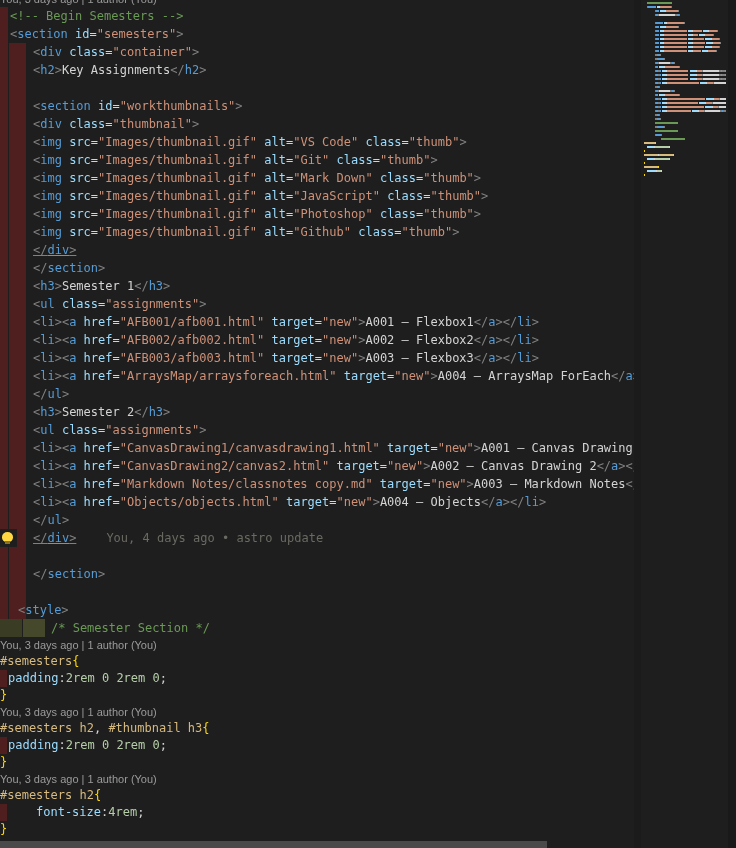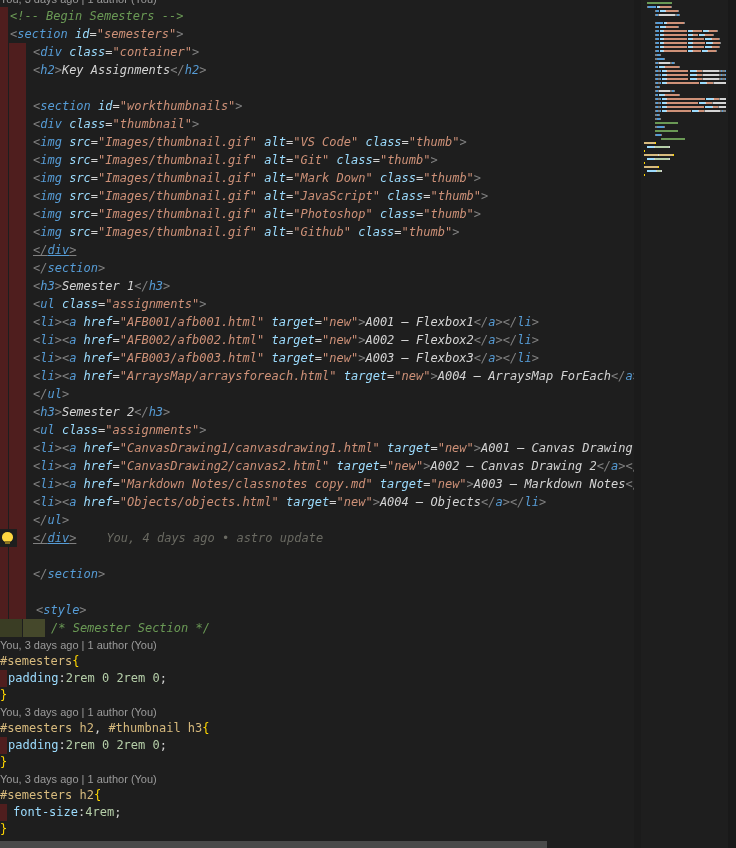--- a/index.html
+++ b/index.html
@@ -1,20 +1,20 @@
 <!DOCTYPE html>
 <html><head>
 <meta charset="utf-8">
 <style>
   html,body{margin:0;padding:0;background:#111;}
   .screen{position:relative;width:736px;height:848px;background:#1e1e1e;overflow:hidden;
           font-family:"DejaVu Sans Mono","Liberation Mono",monospace;font-size:12px;}
   .codearea{position:absolute;left:0;top:0;width:634px;height:841px;overflow:hidden;}
   .line{position:relative;white-space:pre;overflow:hidden;}
-  .line.code{height:18px;line-height:18px;font-style:italic;}
+  .line.code{height:18px;line-height:18px;}
   .line.codecss{height:17px;line-height:17px;}
   .line.lens{height:16px;line-height:16px;font-family:"Liberation Sans",sans-serif;font-size:11px;color:#9b9b9b;}
   .line.clip{height:7px;overflow:hidden;}
   .line.clip .inner{margin-top:-9px;line-height:16px;font-family:"Liberation Sans",sans-serif;font-size:11px;color:#9b9b9b;white-space:pre;}
   .iblk{position:absolute;top:0;bottom:0;}
   .codetext{position:relative;display:inline-block;}
   
   .tk-p{color:#808080}.tk-t{color:#569cd6}.tk-a{color:#9cdcfe}.tk-s{color:#ce9178}
   .tk-x{color:#d4d4d4}.tk-c{color:#6a9955}.tk-y{color:#d7ba7d}.tk-n{color:#b5cea8}
   .tk-b{color:#ffd700}
@@ -61,33 +61,33 @@
       <div class="line code"><span class="iblk" style="left: 0px; width: 8px; background: rgb(79, 30, 30);"></span><span class="iblk" style="left: 9px; width: 17px; background: rgb(79, 30, 30);"></span><span class="codetext" style="margin-left: 33px;"><span class="tk-p">&lt;</span><span class="tk-t">ul</span><span class="tk-x"> </span><span class="tk-a">class</span><span class="tk-x">=</span><span class="tk-s">"assignments"</span><span class="tk-p">&gt;</span></span></div>
       <div class="line code"><span class="iblk" style="left: 0px; width: 8px; background: rgb(79, 30, 30);"></span><span class="iblk" style="left: 9px; width: 17px; background: rgb(79, 30, 30);"></span><span class="codetext" style="margin-left: 33px;"><span class="tk-p">&lt;</span><span class="tk-t">li</span><span class="tk-p">&gt;&lt;</span><span class="tk-t">a</span><span class="tk-x"> </span><span class="tk-a">href</span><span class="tk-x">=</span><span class="tk-s">"CanvasDrawing1/canvasdrawing1.html"</span><span class="tk-x"> </span><span class="tk-a">target</span><span class="tk-x">=</span><span class="tk-s">"new"</span><span class="tk-p">&gt;</span><span class="tk-x">A001 – Canvas Drawing 1</span></span></div>
       <div class="line code"><span class="iblk" style="left: 0px; width: 8px; background: rgb(79, 30, 30);"></span><span class="iblk" style="left: 9px; width: 17px; background: rgb(79, 30, 30);"></span><span class="codetext" style="margin-left: 33px;"><span class="tk-p">&lt;</span><span class="tk-t">li</span><span class="tk-p">&gt;&lt;</span><span class="tk-t">a</span><span class="tk-x"> </span><span class="tk-a">href</span><span class="tk-x">=</span><span class="tk-s">"CanvasDrawing2/canvas2.html"</span><span class="tk-x"> </span><span class="tk-a">target</span><span class="tk-x">=</span><span class="tk-s">"new"</span><span class="tk-p">&gt;</span><span class="tk-x">A002 – Canvas Drawing 2</span><span class="tk-p">&lt;/</span><span class="tk-t">a</span><span class="tk-p">&gt;&lt;/</span></span></div>
       <div class="line code"><span class="iblk" style="left: 0px; width: 8px; background: rgb(79, 30, 30);"></span><span class="iblk" style="left: 9px; width: 17px; background: rgb(79, 30, 30);"></span><span class="codetext" style="margin-left: 33px;"><span class="tk-p">&lt;</span><span class="tk-t">li</span><span class="tk-p">&gt;&lt;</span><span class="tk-t">a</span><span class="tk-x"> </span><span class="tk-a">href</span><span class="tk-x">=</span><span class="tk-s">"Markdown Notes/classnotes copy.md"</span><span class="tk-x"> </span><span class="tk-a">target</span><span class="tk-x">=</span><span class="tk-s">"new"</span><span class="tk-p">&gt;</span><span class="tk-x">A003 – Markdown Notes</span><span class="tk-p">&lt;/</span></span></div>
       <div class="line code"><span class="iblk" style="left: 0px; width: 8px; background: rgb(79, 30, 30);"></span><span class="iblk" style="left: 9px; width: 17px; background: rgb(79, 30, 30);"></span><span class="codetext" style="margin-left: 33px;"><span class="tk-p">&lt;</span><span class="tk-t">li</span><span class="tk-p">&gt;&lt;</span><span class="tk-t">a</span><span class="tk-x"> </span><span class="tk-a">href</span><span class="tk-x">=</span><span class="tk-s">"Objects/objects.html"</span><span class="tk-x"> </span><span class="tk-a">target</span><span class="tk-x">=</span><span class="tk-s">"new"</span><span class="tk-p">&gt;</span><span class="tk-x">A004 – Objects</span><span class="tk-p">&lt;/</span><span class="tk-t">a</span><span class="tk-p">&gt;&lt;/</span><span class="tk-t">li</span><span class="tk-p">&gt;</span></span></div>
       <div class="line code"><span class="iblk" style="left: 0px; width: 8px; background: rgb(79, 30, 30);"></span><span class="iblk" style="left: 9px; width: 17px; background: rgb(79, 30, 30);"></span><span class="codetext" style="margin-left: 33px;"><span class="tk-p">&lt;/</span><span class="tk-t">ul</span><span class="tk-p">&gt;</span></span></div>
       <div class="line code"><span class="iblk" style="left: 17px; width: 9px; background: rgb(79, 30, 30);"></span><span class="bulb"></span><span class="codetext" style="margin-left: 33px;"><span class="tk-p u">&lt;/</span><span class="tk-t u">div</span><span class="tk-p u">&gt;</span></span><span class="inlineblame">You, 4 days ago • astro update</span></div>
       <div class="line code"><span class="iblk" style="left: 0px; width: 8px; background: rgb(79, 30, 30);"></span><span class="iblk" style="left: 9px; width: 17px; background: rgb(79, 30, 30);"></span></div>
       <div class="line code"><span class="iblk" style="left: 0px; width: 8px; background: rgb(79, 30, 30);"></span><span class="iblk" style="left: 9px; width: 17px; background: rgb(79, 30, 30);"></span><span class="codetext" style="margin-left: 33px;"><span class="tk-p">&lt;/</span><span class="tk-t">section</span><span class="tk-p">&gt;</span></span></div>
       <div class="line code"><span class="iblk" style="left: 0px; width: 8px; background: rgb(79, 30, 30);"></span><span class="iblk" style="left: 9px; width: 17px; background: rgb(79, 30, 30);"></span></div>
-      <div class="line code"><span class="iblk" style="left: 0px; width: 8px; background: rgb(79, 30, 30);"></span><span class="iblk" style="left: 9px; width: 17px; background: rgb(79, 30, 30);"></span><span class="codetext" style="margin-left: 36px; text-align: right;"><span class="tk-p">&lt;</span><span class="tk-t">style</span><span class="tk-p">&gt;</span></span></div>
+      <div class="line code"><span class="iblk" style="left: 0px; width: 8px; background: rgb(79, 30, 30);"></span><span class="iblk" style="left: 9px; width: 17px; background: rgb(79, 30, 30);"></span><span class="codetext" style="margin-left: 18px; text-align: right;"><span class="tk-p">&lt;</span><span class="tk-t">style</span><span class="tk-p">&gt;</span></span></div>
       <div class="line code"><span class="iblk" style="left: 0px; width: 22px; background: rgb(58, 61, 36);"></span><span class="iblk" style="left: 23px; width: 22px; background: rgb(69, 72, 43);"></span><span class="codetext" style="margin-left: 51px;"><span class="tk-c">/* Semester Section */</span></span></div>
       <div class="line lens">You, 3 days ago | 1 author (You)</div>
       <div class="line codecss"><span class="codetext" style="margin-left: 0px;"><span class="tk-y">#semesters</span><span class="tk-b">{</span></span></div>
       <div class="line codecss"><span class="iblk" style="left: 0px; width: 7px; background: rgb(79, 30, 30);"></span><span class="codetext" style="margin-left: 8px;"><span class="tk-a">padding</span><span class="tk-x">:</span><span class="tk-n">2rem 0 2rem 0</span><span class="tk-x">;</span></span></div>
       <div class="line codecss"><span class="codetext" style="margin-left: 0px;"><span class="tk-b">}</span></span></div>
       <div class="line lens">You, 3 days ago | 1 author (You)</div>
       <div class="line codecss"><span class="codetext" style="margin-left: 0px;"><span class="tk-y">#semesters h2</span><span class="tk-x">,</span><span class="tk-y"> #thumbnail h3</span><span class="tk-b">{</span></span></div>
       <div class="line codecss"><span class="iblk" style="left: 0px; width: 7px; background: rgb(79, 30, 30);"></span><span class="codetext" style="margin-left: 8px;"><span class="tk-a">padding</span><span class="tk-x">:</span><span class="tk-n">2rem 0 2rem 0</span><span class="tk-x">;</span></span></div>
       <div class="line codecss"><span class="codetext" style="margin-left: 0px;"><span class="tk-b">}</span></span></div>
       <div class="line lens">You, 3 days ago | 1 author (You)</div>
       <div class="line codecss"><span class="codetext" style="margin-left: 0px;"><span class="tk-y">#semesters h2</span><span class="tk-b">{</span></span></div>
-      <div class="line codecss"><span class="iblk" style="left: 0px; width: 7px; background: rgb(79, 30, 30);"></span><span class="codetext" style="margin-left: 13px;"><span class="tk-a">font-size</span><span class="tk-x">:</span><span class="tk-n">4rem</span><span class="tk-x">;</span></span></div>
+      <div class="line codecss"><span class="iblk" style="left: 0px; width: 7px; background: rgb(79, 30, 30);"></span><span class="codetext" style="margin-left: 8px; padding-left: 28px;"><span class="tk-a">font-size</span><span class="tk-x">:</span><span class="tk-n">4rem</span><span class="tk-x">;</span></span></div>
       <div class="line codecss"><span class="codetext" style="margin-left: 0px;"><span class="tk-b">}</span></span></div>
     </div>
   <div class="midgap"></div>
   <div class="minimap" id="minimap">
       <div class="mseg" style="left: 6.3px; top: 2px; width: 25.2px; background: rgb(106, 153, 85);"></div>
       <div class="mseg" style="left: 6.3px; top: 6px; width: 1.05px; background: rgb(128, 128, 128);"></div>
       <div class="mseg" style="left: 7.35px; top: 6px; width: 7.35px; background: rgb(86, 156, 214);"></div>
       <div class="mseg" style="left: 15.75px; top: 6px; width: 2.1px; background: rgb(156, 220, 254);"></div>
       <div class="mseg" style="left: 17.85px; top: 6px; width: 1.05px; background: rgb(212, 212, 212);"></div>
       <div class="mseg" style="left: 18.9px; top: 6px; width: 11.55px; background: rgb(206, 145, 120);"></div>

